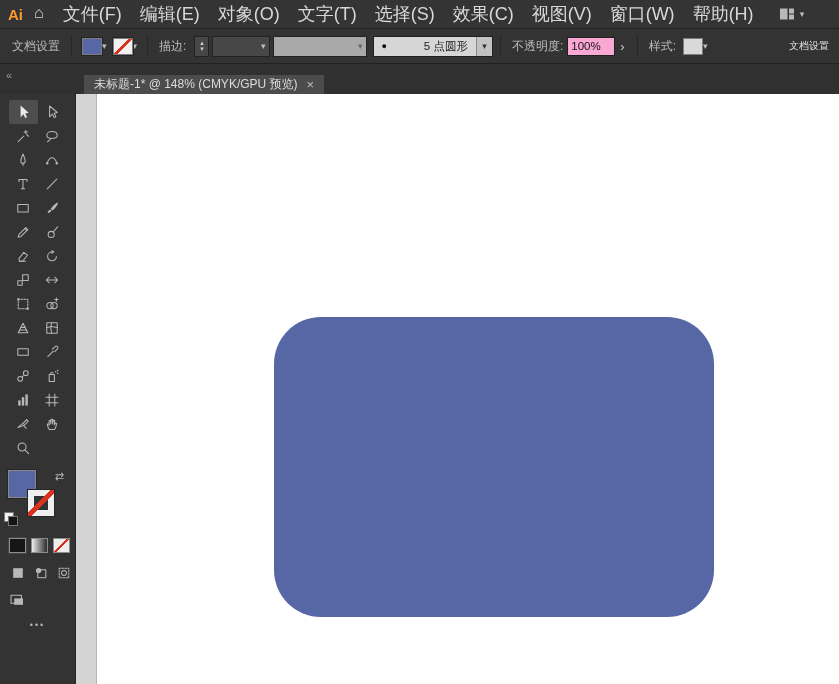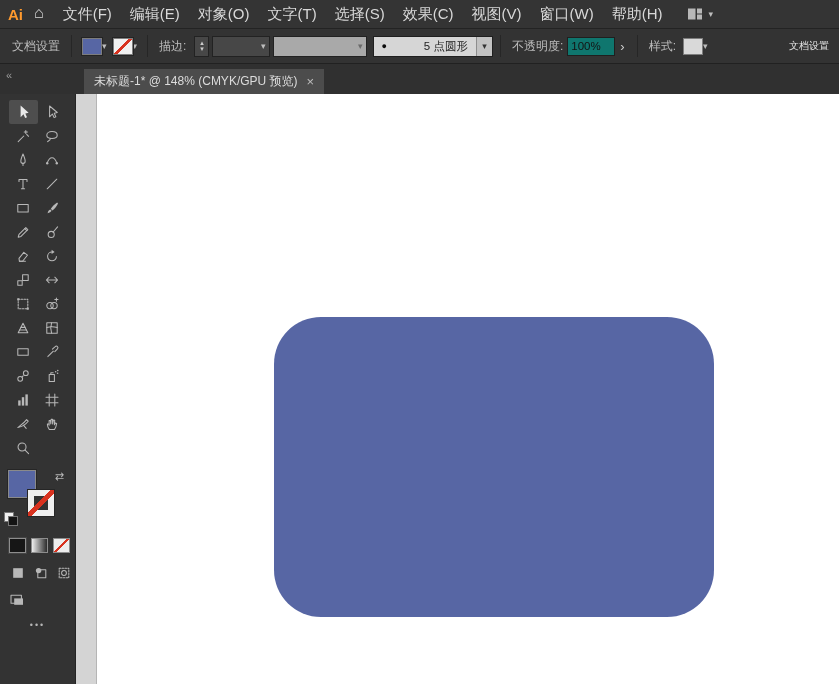--- a/index.html
+++ b/index.html
@@ -7,21 +7,21 @@
     width:839px;height:684px;overflow:hidden;background:#333;
     font-family:"Liberation Sans","DejaVu Sans",sans-serif;
     -webkit-font-smoothing:antialiased;user-select:none;
   }
   .app{width:839px;height:684px;display:flex;flex-direction:column;}
 
   
   .menu-bar{height:28px;background:#343434;border-bottom:1px solid #232323;display:flex;align-items:center;flex:0 0 auto;}
   .logo{color:#ff9a2e;font-weight:bold;font-size:15px;padding:0 9px 0 8px;}
   .home{color:#d8d8d8;font-size:16px;padding:0 10px 2px 2px;cursor:default;}
-  .menu-item{color:#d8d8d8;font-size:15px;padding:0 9px;line-height:28px;cursor:default;}
+  .menu-item{color:#d8d8d8;font-size:18px;padding:0 9px;line-height:28px;cursor:default;}
   .workspace{display:flex;align-items:center;gap:5px;margin-left:16px;}
   .chev{color:#bdbdbd;font-size:9px;}
 
   
   .control-bar{height:34px;background:#333;border-bottom:1px solid #212121;display:flex;align-items:center;padding:0 8px;font-size:12px;color:#c9c9c9;flex:0 0 auto;white-space:nowrap;}
   .cb-label{color:#bdbdbd;margin:0 4px;}
   .cb-group{display:flex;align-items:center;margin:0 3px;}
   .cb-swatch{width:18px;height:15px;border:1px solid #7d7d7d;box-shadow:0 0 0 1px #242424;}
   .cb-swatch.none{background:#f1f1f1;position:relative;}
   .slash{position:absolute;inset:0;background:linear-gradient(135deg,transparent 43%,#d8321f 43%,#d8321f 57%,transparent 57%);}
@@ -29,30 +29,30 @@
   .stepper span{font-size:7px;line-height:6px;color:#ccc;}
   .dd{height:19px;background:#474747;border:1px solid #222;display:flex;align-items:center;justify-content:flex-end;padding:0 4px;margin-left:3px;}
   .dd.small{width:48px;}
   .dd.wide{width:84px;background:#a9a9a9;}
   .dd.wide .chev{color:#6b6b6b;}
   .brush-field{height:19px;background:#d6d6d6;border:1px solid #1f1f1f;display:flex;align-items:center;margin-left:6px;color:#1d1d1d;}
   .brush-field .bullet{font-size:9px;color:#0c0c0c;padding:0 5px 0 7px;}
   .brush-field .bname{font-size:11.5px;padding-right:8px;padding-left:32px;}
   .brush-chevbox{width:15px;height:19px;background:#c2c2c2;border-left:1px solid #8d8d8d;display:flex;align-items:center;justify-content:center;}
   .brush-chevbox .chev{color:#333;}
-  .opacity-input{width:40px;height:17px;background:#0f766e;border:1px solid #1f1f1f;color:#141414;font-size:11.5px;padding:0 3px;font-family:inherit;}
+  .opacity-input{width:40px;height:17px;background:#f9a8d4;border:1px solid #1f1f1f;color:#141414;font-size:11.5px;padding:0 3px;font-family:inherit;}
   .more-btn{color:#cfcfcf;font-size:13px;padding:0 5px;cursor:default;}
   .style-swatch{width:18px;height:15px;background:#d9d9d9;border:1px solid #7d7d7d;}
   .sep{width:1px;height:22px;background:#262626;margin:0 7px;flex:0 0 auto;}
   .doc-setup{margin-left:auto;color:#e5e5e5;font-size:10px;padding-right:2px;font-family:Liberation Mono, monospace;}
 
   
   .tab-bar{height:30px;background:#303030;display:flex;align-items:flex-end;position:relative;flex:0 0 auto;}
   .collapse{position:absolute;left:6px;top:5px;color:#9c9c9c;font-size:11px;}
-  .doc-tab{margin-left:84px;height:25px;background:#4c4c4c;display:flex;align-items:center;gap:9px;padding:0 10px;font-size:12px;color:#dcdcdc;}
+  .doc-tab{margin-left:84px;height:19px;background:#4c4c4c;display:flex;align-items:center;gap:9px;padding:0 10px;font-size:12px;color:#dcdcdc;}
   .tab-close{color:#bdbdbd;font-size:13px;cursor:default;}
 
   
   .main{flex:1;display:flex;min-height:0;}
 
   
   .toolbar{width:75px;background:#333;border-right:1px solid #242424;flex:0 0 auto;padding-top:6px;position:relative;}
   .tools{width:58px;margin:0 auto;display:grid;grid-template-columns:repeat(2,29px);}
   .tool{height:24px;display:flex;align-items:center;justify-content:center;border-radius:2px;cursor:default;}
   .tool.sel{background:#4e4e4e;}

